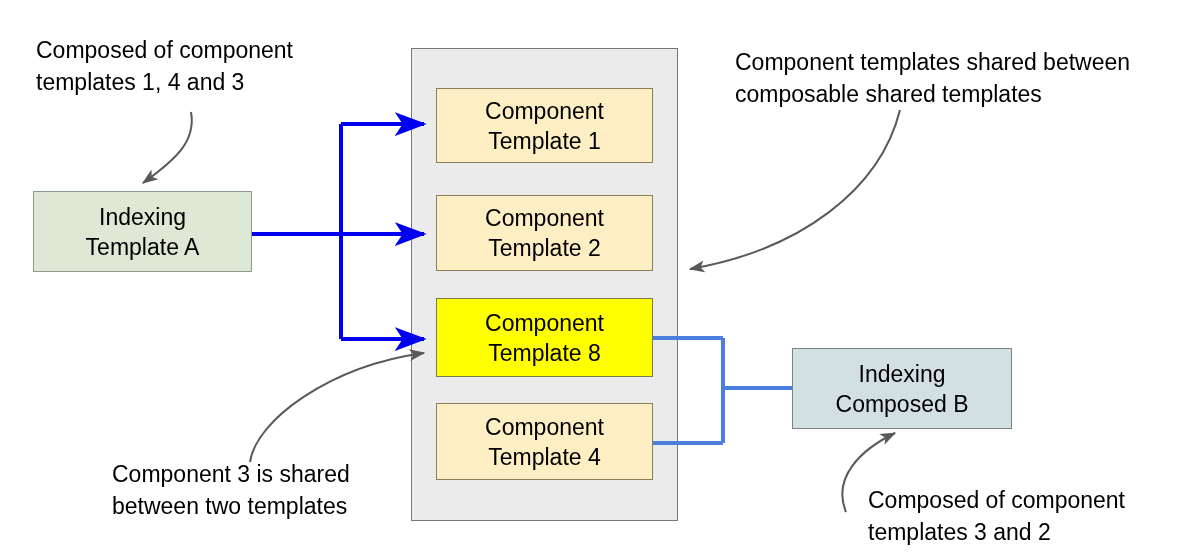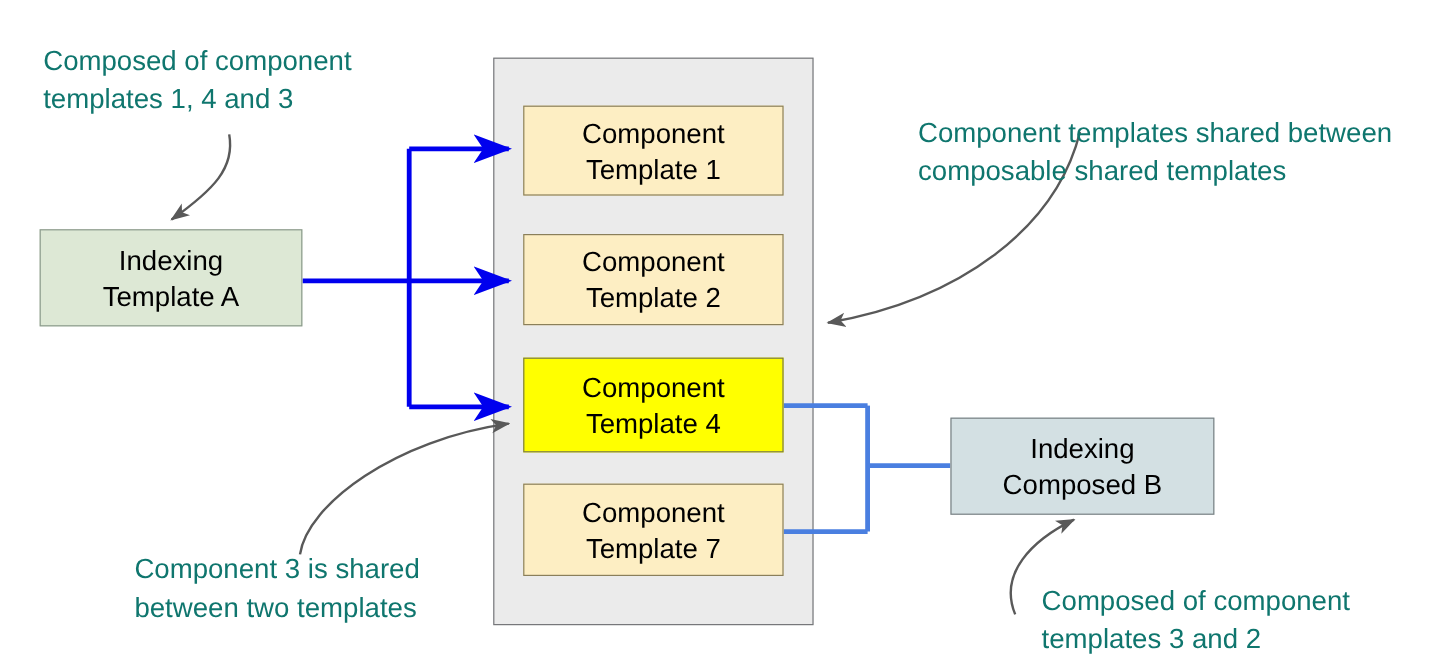--- a/index.html
+++ b/index.html
@@ -59,21 +59,21 @@
   .idx-b {
     border: 1px solid #7b8285;
     background: #d3e0e3;
   }
 
   .annot {
     position: absolute;
     font-family: "Liberation Sans", sans-serif;
     font-size: 23px;
     line-height: 32px;
-    color: #0f766e;
+    color: #000000;
     white-space: nowrap;
   }
   .annot .ln { display: block; }
 </style>
 </head>
 <body>
 
 <div id="canvas">
 
   <div class="node container-group" style="left:411px; top:48px; width:267px; height:473px;"></div>
@@ -122,39 +122,39 @@
     <span class="ln">Template 1</span>
   </div>
 
   <div class="node comp-box" style="left:436px; top:195px; width:217px; height:76px;">
     <span class="ln">Component</span>
     <span class="ln">Template 2</span>
   </div>
 
   <div class="node comp-box highlight" style="left:436px; top:298px; width:217px; height:79px;">
     <span class="ln">Component</span>
-    <span class="ln">Template 4</span>
+    <span class="ln">Template 8</span>
   </div>
 
   <div class="node comp-box" style="left:436px; top:403px; width:217px; height:77px;">
     <span class="ln">Component</span>
-    <span class="ln">Template 7</span>
+    <span class="ln">Template 4</span>
   </div>
 
   <div class="node idx-b" style="left:792px; top:348px; width:220px; height:81px;">
     <span class="ln">Indexing</span>
     <span class="ln">Composed B</span>
   </div>
 
   <div class="annot" style="left:36px; top:34px;">
     <span class="ln">Composed of component</span>
     <span class="ln">templates 1, 4 and 3</span>
   </div>
 
-  <div class="annot" style="left:765px; top:46px;margin-top:48px;">
+  <div class="annot" style="left:735px; top:46px;">
     <span class="ln">Component templates shared between</span>
     <span class="ln">composable shared templates</span>
   </div>
 
   <div class="annot" style="left:112px; top:458px;">
     <span class="ln">Component 3 is shared</span>
     <span class="ln">between two templates</span>
   </div>
 
   <div class="annot" style="left:868px; top:484px;">

